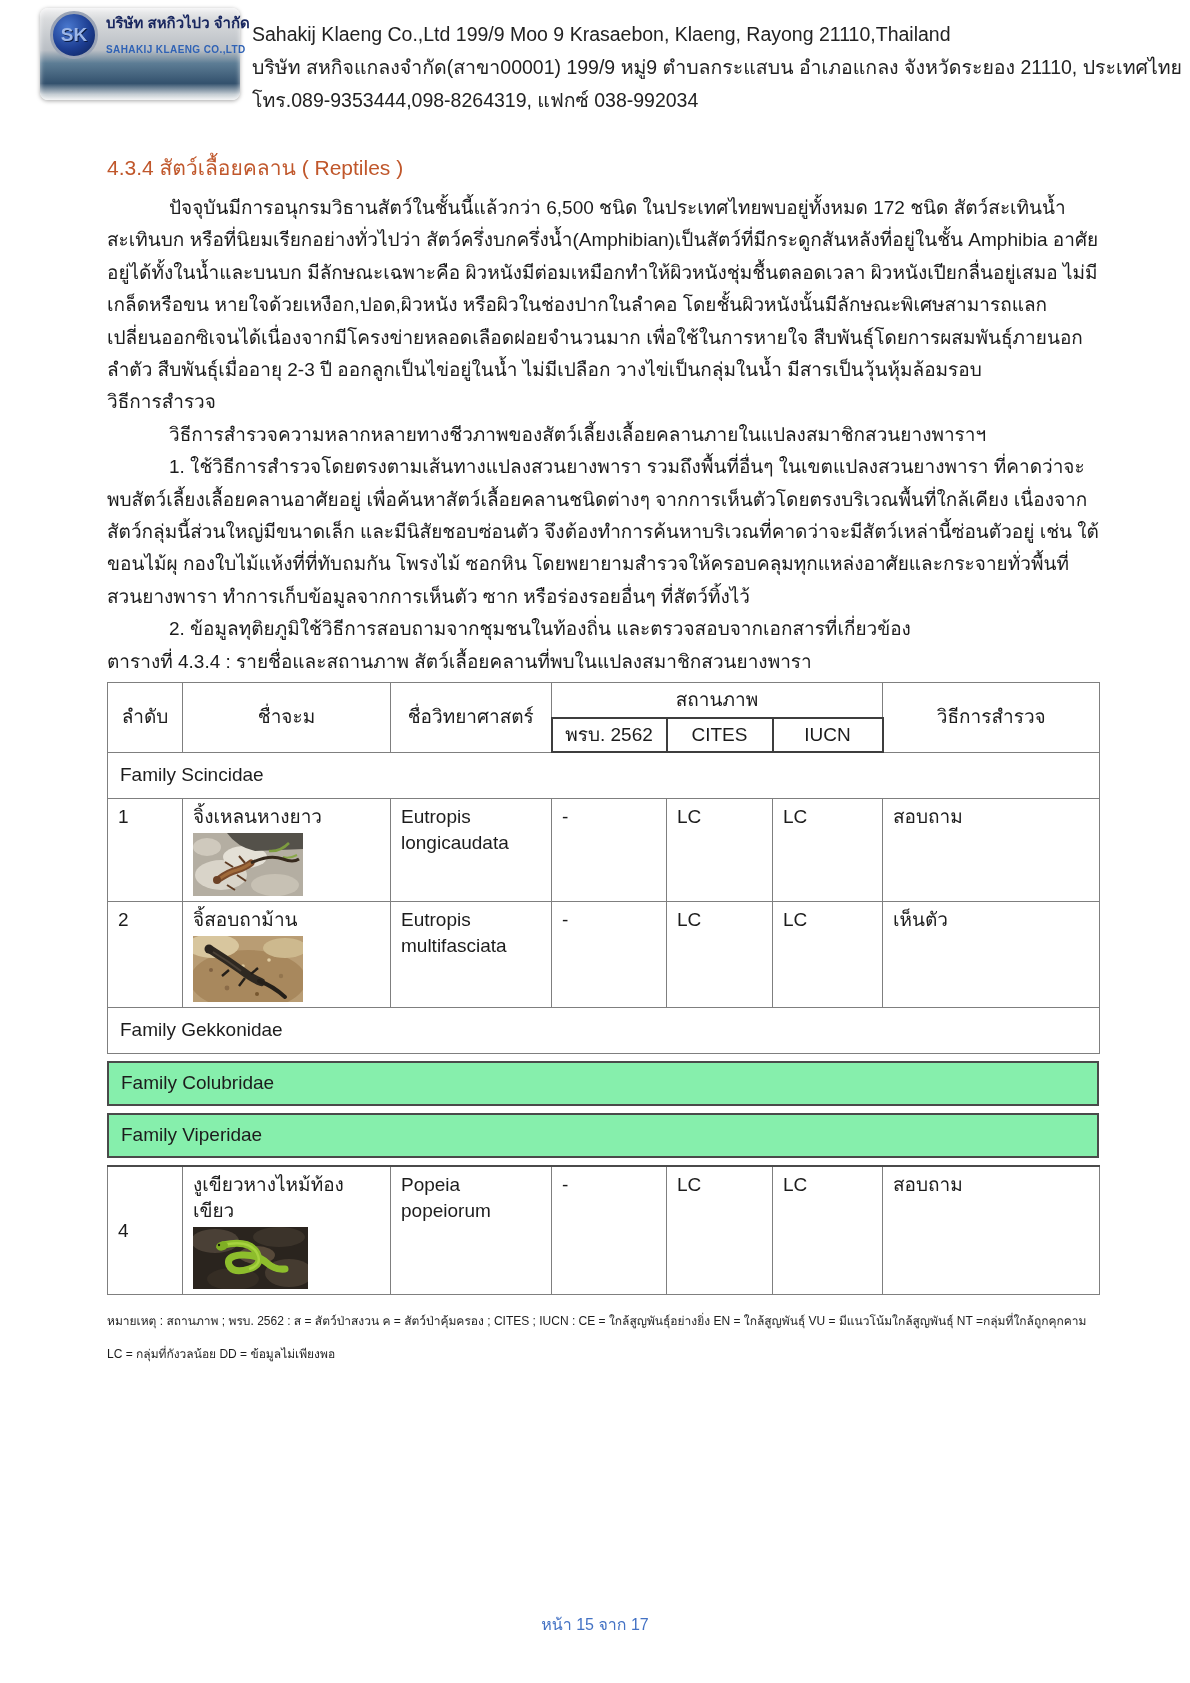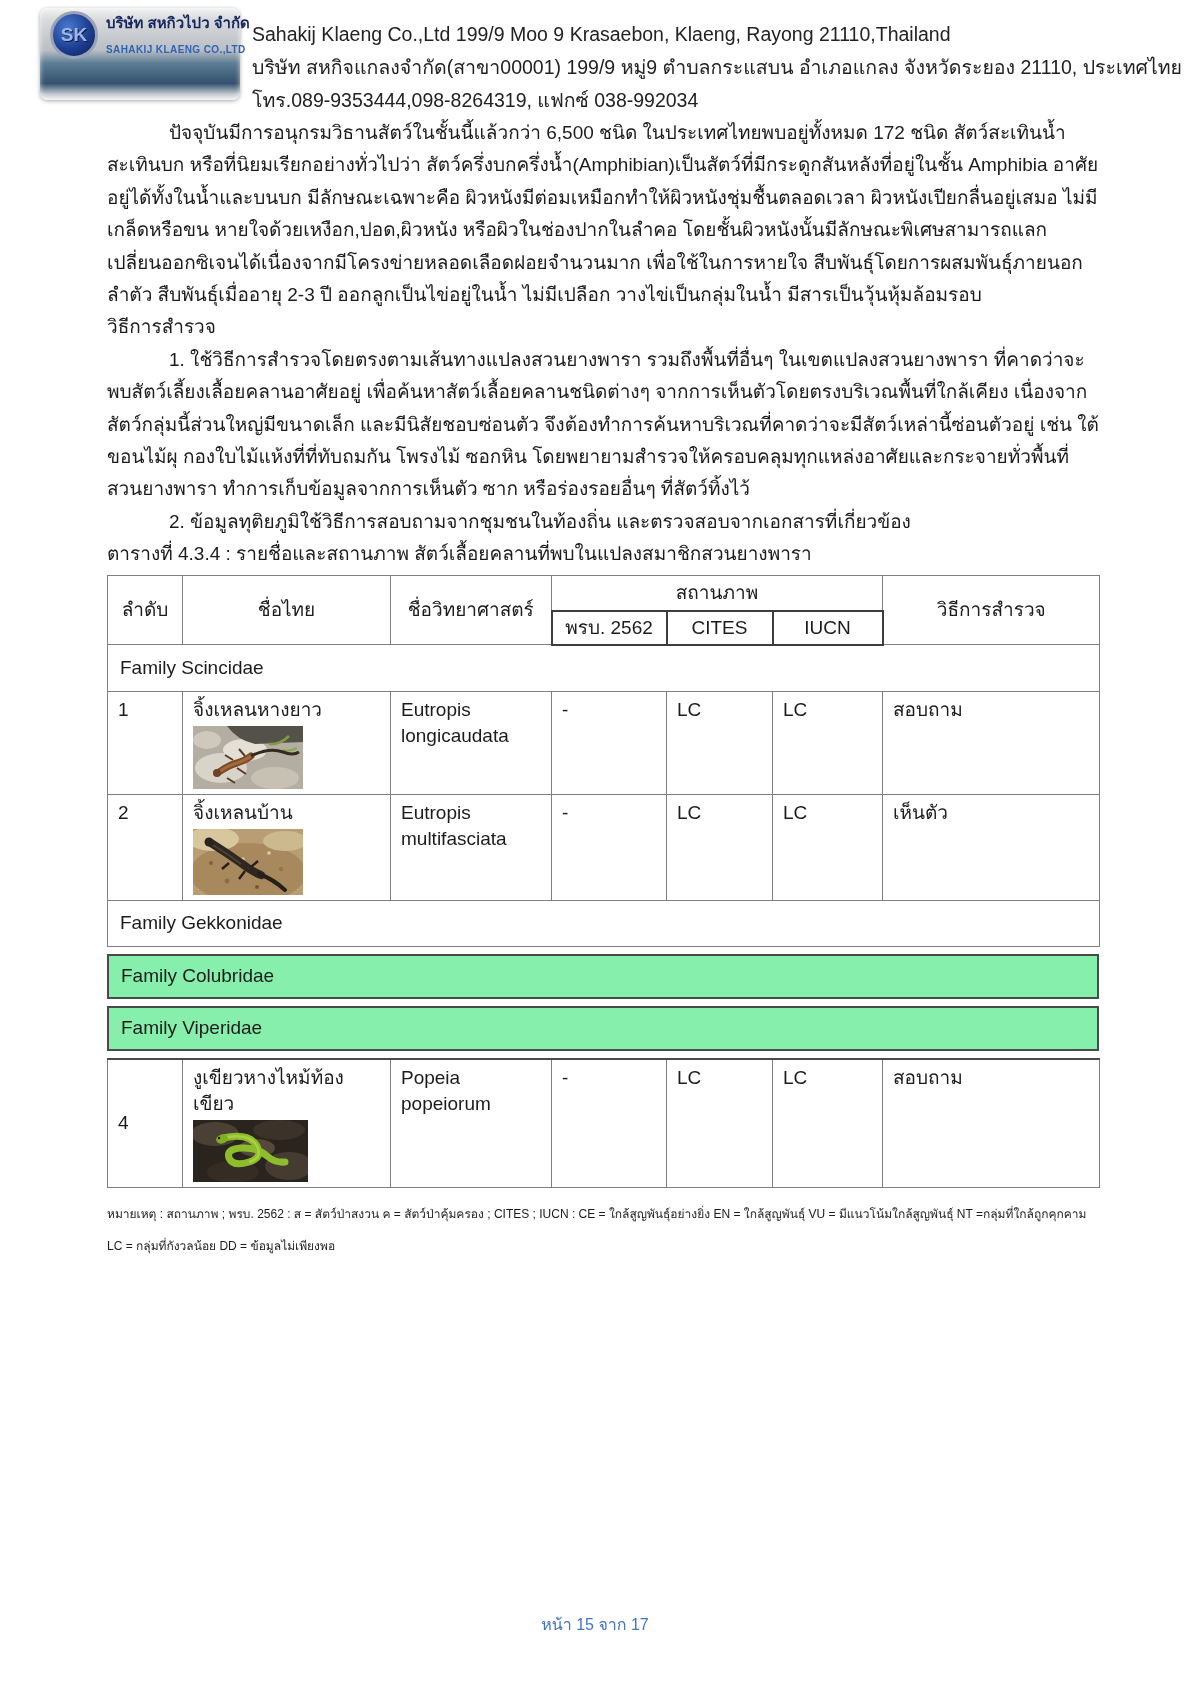--- a/index.html
+++ b/index.html
@@ -64,41 +64,43 @@
       </div>
     </div>
     <div class="header-lines">
       <div>Sahakij Klaeng Co.,Ltd  199/9 Moo 9 Krasaebon, Klaeng, Rayong 21110,Thailand</div>
       <div>บริษัท สหกิจแกลงจำกัด(สาขา00001) 199/9 หมู่9 ตำบลกระแสบน อำเภอแกลง จังหวัดระยอง 21110, ประเทศไทย</div>
       <div>โทร.089-9353444,098-8264319, แฟกซ์ 038-992034</div>
     </div>
   </div>
 
   <div class="content">
+    <h2 class="sec-heading">4.3.4 สัตว์เลื้อยคลาน ( Reptiles )</h2>
 
     <p class="para indent">ปัจจุบันมีการอนุกรมวิธานสัตว์ในชั้นนี้แล้วกว่า 6,500 ชนิด ในประเทศไทยพบอยู่ทั้งหมด 172 ชนิด  สัตว์สะเทินน้ำสะเทินบก หรือที่นิยมเรียกอย่างทั่วไปว่า สัตว์ครึ่งบกครึ่งน้ำ(Amphibian)เป็นสัตว์ที่มีกระดูกสันหลังที่อยู่ในชั้น Amphibia อาศัยอยู่ได้ทั้งในน้ำและบนบก มีลักษณะเฉพาะคือ ผิวหนังมีต่อมเหมือกทำให้ผิวหนังชุ่มชื้นตลอดเวลา ผิวหนังเปียกลื่นอยู่เสมอ ไม่มีเกล็ดหรือขน หายใจด้วยเหงือก,ปอด,ผิวหนัง หรือผิวในช่องปากในลำคอ โดยชั้นผิวหนังนั้นมีลักษณะพิเศษสามารถแลกเปลี่ยนออกซิเจนได้เนื่องจากมีโครงข่ายหลอดเลือดฝอยจำนวนมาก เพื่อใช้ในการหายใจ สืบพันธุ์โดยการผสมพันธุ์ภายนอกลำตัว สืบพันธุ์เมื่ออายุ 2-3 ปี ออกลูกเป็นไข่อยู่ในน้ำ ไม่มีเปลือก วางไข่เป็นกลุ่มในน้ำ มีสารเป็นวุ้นหุ้มล้อมรอบ</p>
     <p class="para">วิธีการสำรวจ</p>
+    <p class="para indent">วิธีการสำรวจความหลากหลายทางชีวภาพของสัตว์เลี้ยงเลื้อยคลานภายในแปลงสมาชิกสวนยางพาราฯ</p>
     <p class="para indent">1. ใช้วิธีการสำรวจโดยตรงตามเส้นทางแปลงสวนยางพารา รวมถึงพื้นที่อื่นๆ ในเขตแปลงสวนยางพารา ที่คาดว่าจะพบสัตว์เลี้ยงเลื้อยคลานอาศัยอยู่ เพื่อค้นหาสัตว์เลื้อยคลานชนิดต่างๆ จากการเห็นตัวโดยตรงบริเวณพื้นที่ใกล้เคียง เนื่องจากสัตว์กลุ่มนี้ส่วนใหญ่มีขนาดเล็ก และมีนิสัยชอบซ่อนตัว จึงต้องทำการค้นหาบริเวณที่คาดว่าจะมีสัตว์เหล่านี้ซ่อนตัวอยู่ เช่น ใต้ขอนไม้ผุ กองใบไม้แห้งที่ที่ทับถมกัน โพรงไม้ ซอกหิน โดยพยายามสำรวจให้ครอบคลุมทุกแหล่งอาศัยและกระจายทั่วพื้นที่สวนยางพารา ทำการเก็บข้อมูลจากการเห็นตัว ซาก หรือร่องรอยอื่นๆ ที่สัตว์ทิ้งไว้</p>
     <p class="para indent">2. ข้อมูลทุติยภูมิใช้วิธีการสอบถามจากชุมชนในท้องถิ่น และตรวจสอบจากเอกสารที่เกี่ยวข้อง</p>
     <p class="caption">ตารางที่ 4.3.4 : รายชื่อและสถานภาพ สัตว์เลื้อยคลานที่พบในแปลงสมาชิกสวนยางพารา</p>
 
     <table class="species">
       <colgroup>
         <col style="width:75px">
           <col style="width:208px">
           <col style="width:161px">
         <col style="width:115px">
           <col style="width:106px">
           <col style="width:110px">
           <col style="width:217px">
       </colgroup>
       <tbody>
         <tr class="headrow">
           <td rowspan="2">ลำดับ</td>
-          <td rowspan="2">ชื่อไทย</td>
+          <td rowspan="2">ชื่าจะม</td>
           <td rowspan="2">ชื่อวิทยาศาสตร์</td>
           <td colspan="3">สถานภาพ</td>
           <td rowspan="2">วิธีการสำรวจ</td>
         </tr>
         <tr class="subhead headrow">
           <td>พรบ. 2562</td>
           <td>CITES</td>
           <td>IUCN</td>
         </tr>
 
@@ -129,21 +131,21 @@
           <td>Eutropis longicaudata</td>
           <td>-</td>
           <td>LC</td>
           <td>LC</td>
           <td>สอบถาม</td>
         </tr>
 
         <tr>
           <td>2</td>
           <td>
-            <span>จิ้งเหลนบ้าน</span>
+            <span>จิ้สอบถาม้าน</span>
             <svg class="photo" width="110" height="66" viewBox="0 0 110 66">
               <rect width="110" height="66" fill="#b99d74"></rect>
               <ellipse cx="55" cy="44" rx="58" ry="30" fill="#a8885d"></ellipse>
               <ellipse cx="20" cy="10" rx="26" ry="12" fill="#d8c69e"></ellipse>
               <ellipse cx="92" cy="12" rx="22" ry="10" fill="#cdb98e"></ellipse>
               <circle cx="18" cy="34" r="2" fill="#806142"></circle>
                 <circle cx="34" cy="52" r="2.4" fill="#8a6b48"></circle>
               <circle cx="64" cy="58" r="2" fill="#77572f"></circle>
                 <circle cx="88" cy="40" r="2.2" fill="#93754e"></circle>
               <circle cx="50" cy="30" r="1.8" fill="#d9c49a"></circle>

